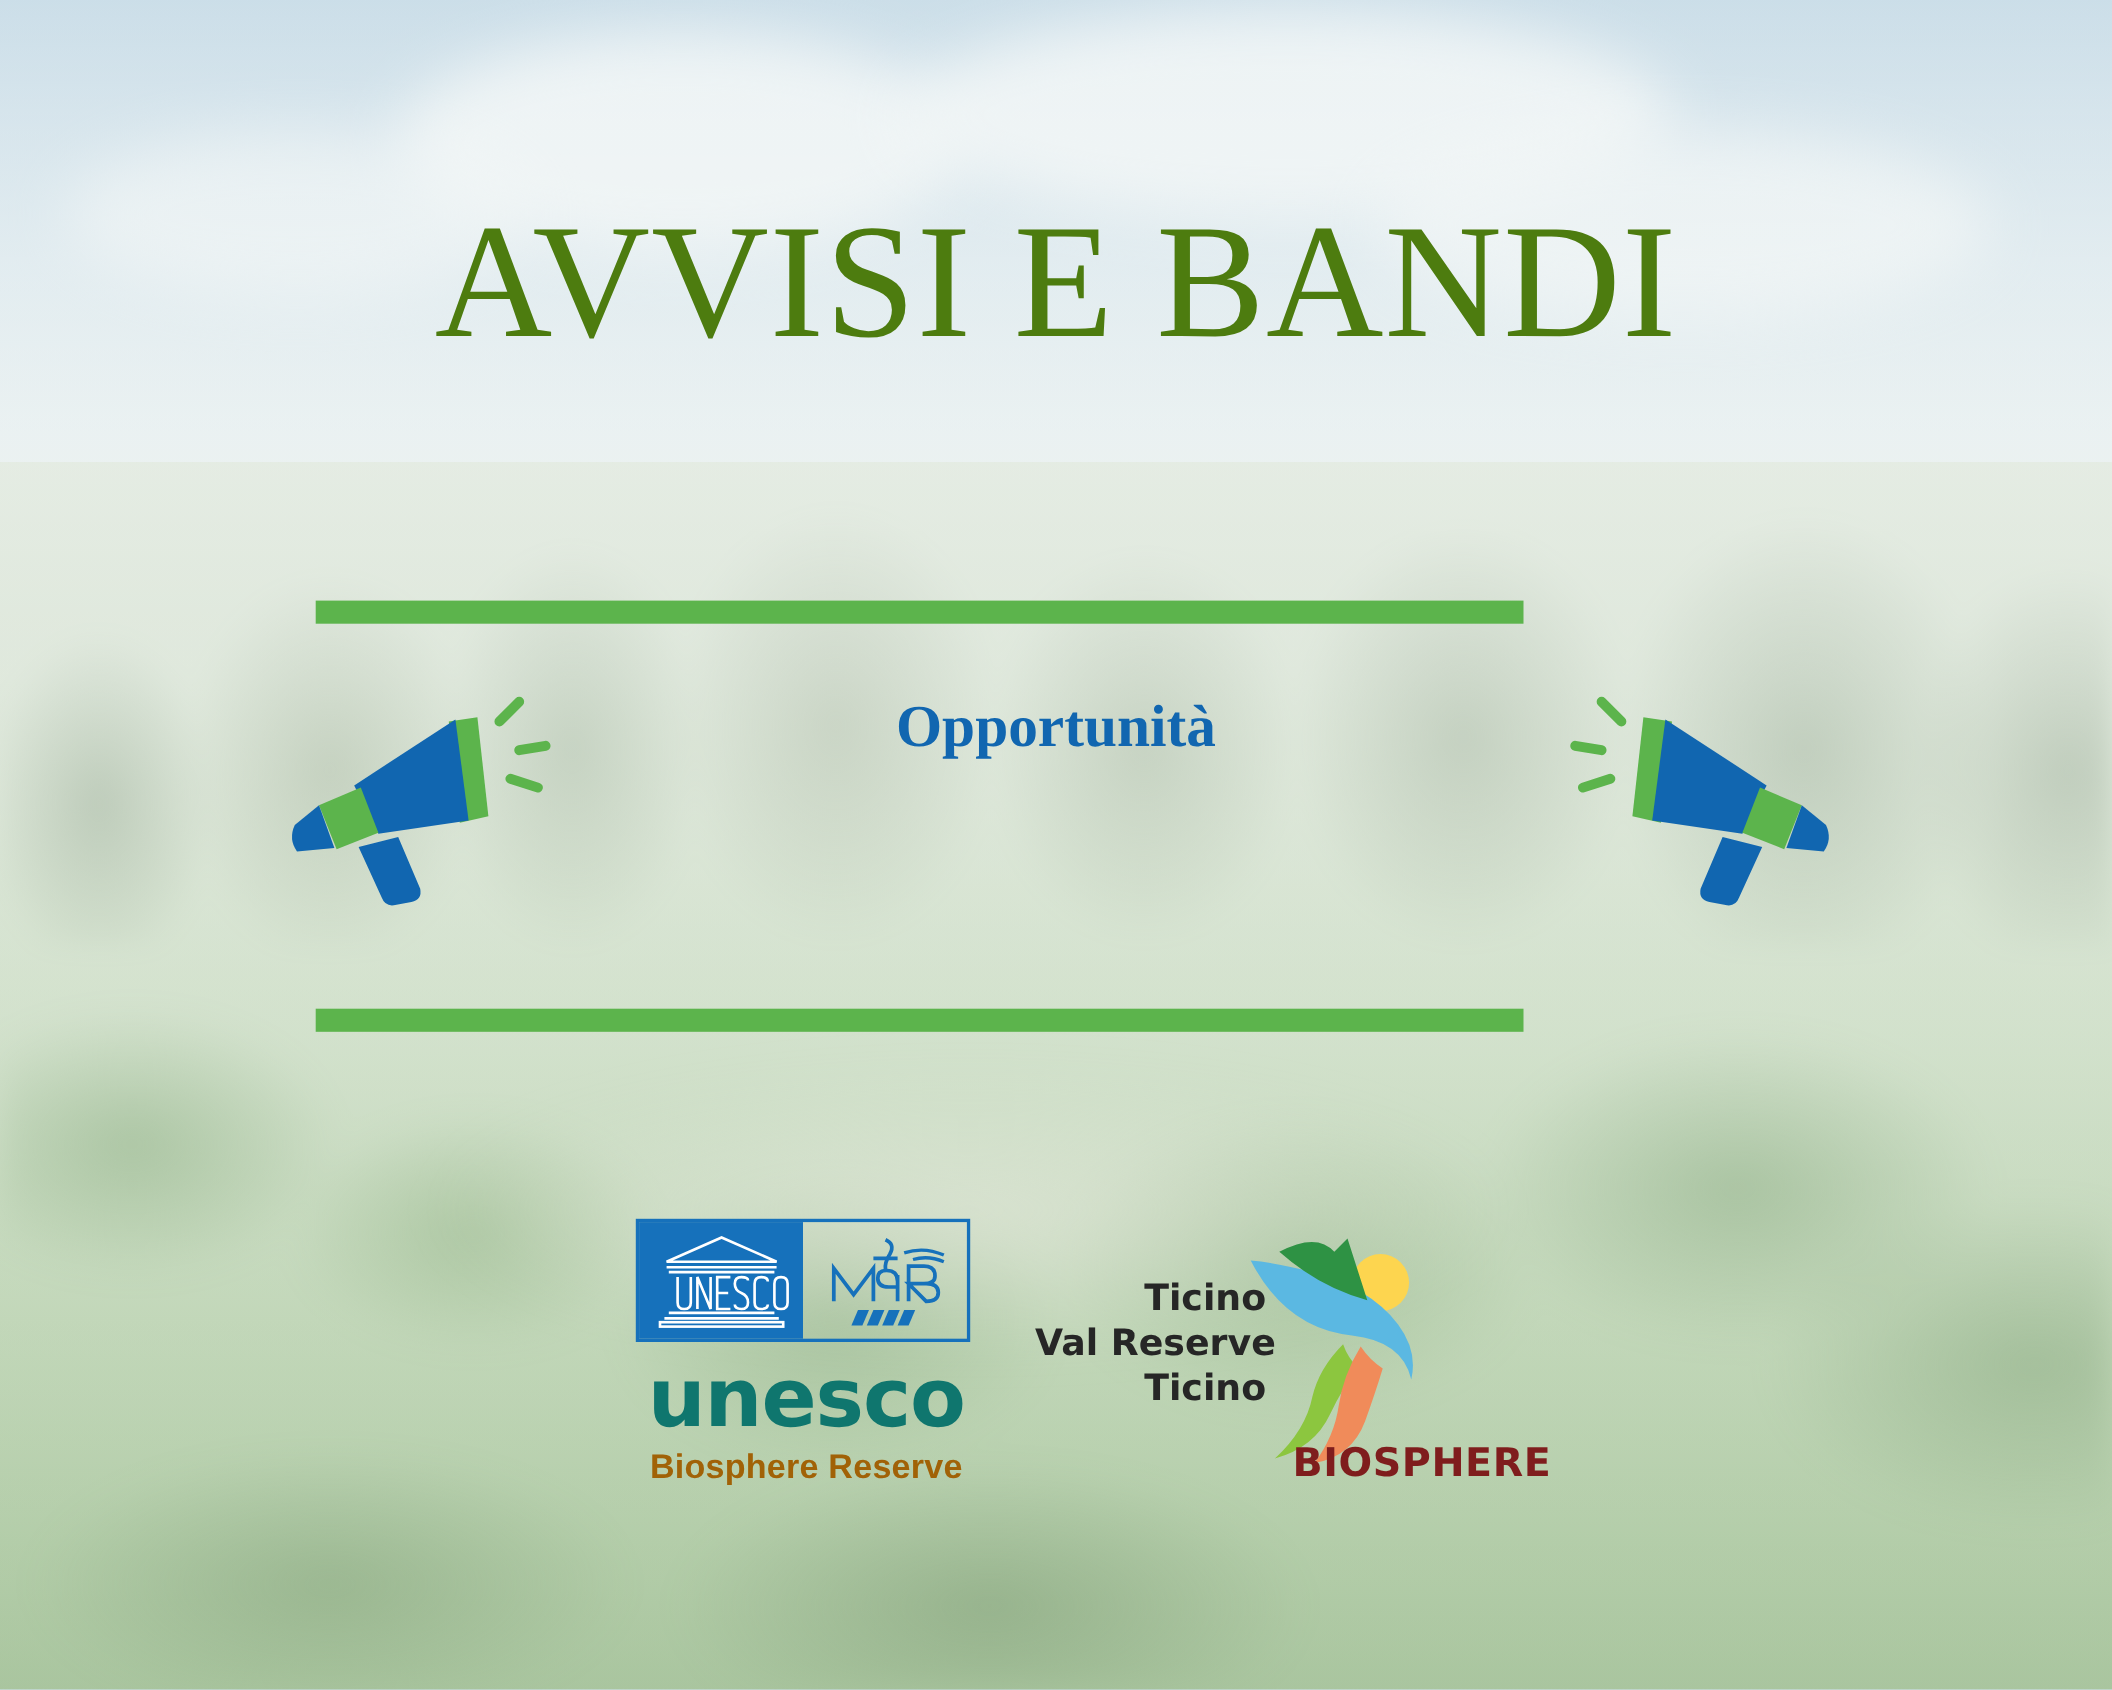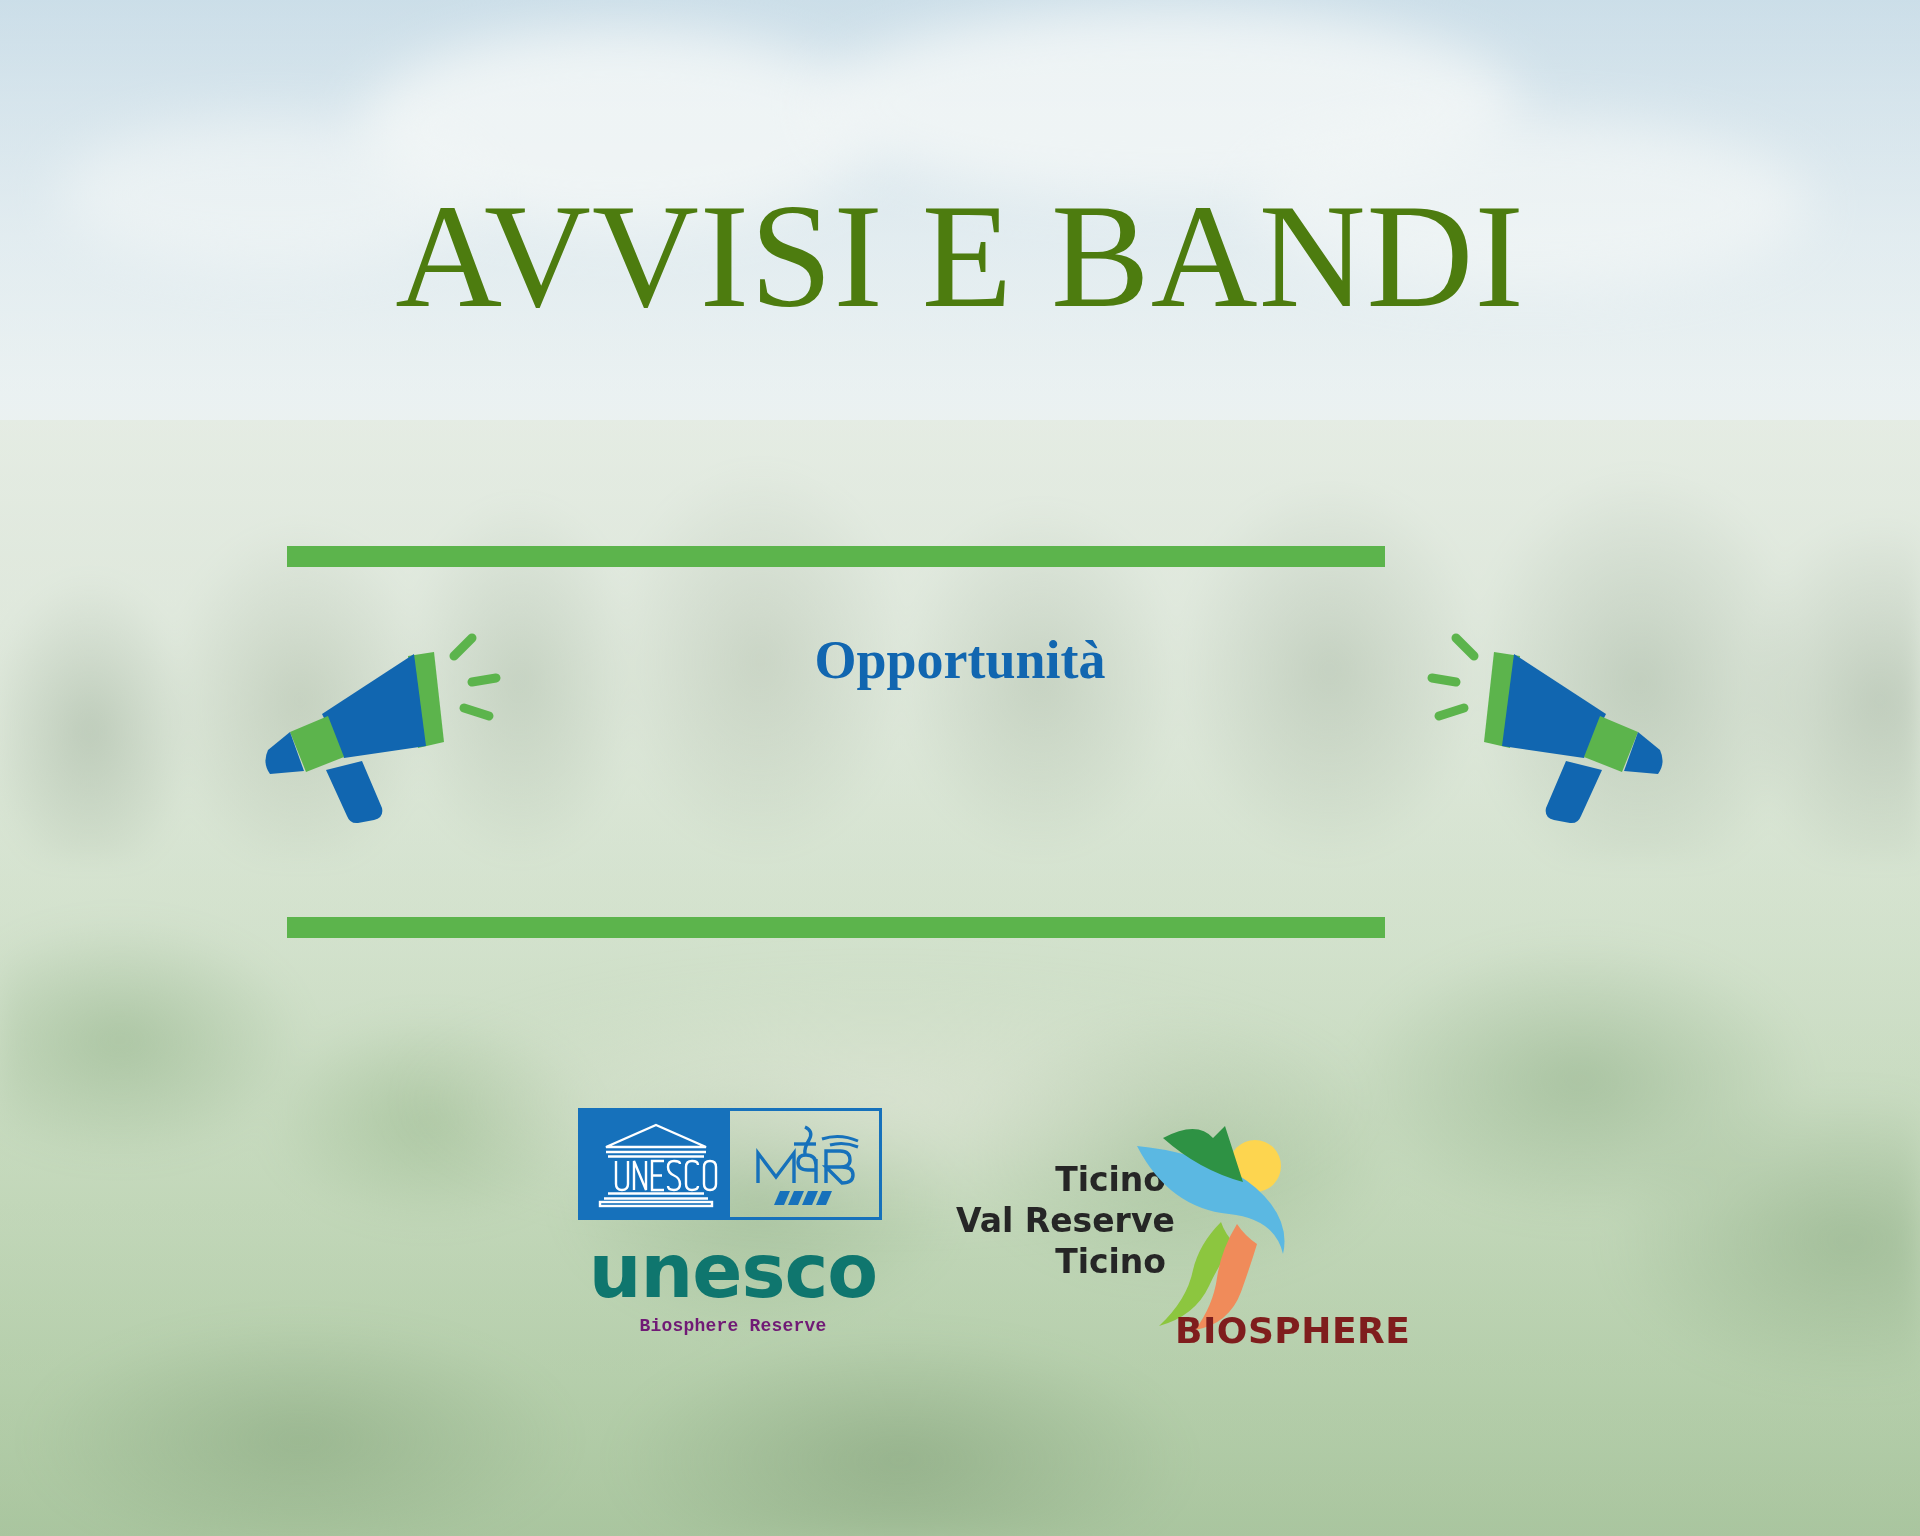--- a/index.html
+++ b/index.html
@@ -121,32 +121,32 @@
     font-family:"DejaVu Sans", sans-serif;
     font-weight:700;
     font-size:74px;
     letter-spacing:-1px;
     color:#0f766e;
     text-align:center;
     line-height:1;
   }
   .unesco-sub{
     margin-top:8px;
-    font-family:Liberation Mono, monospace;
-    font-weight:700;
-    font-size:18px;
-    color:#701a75;
+    font-family:Liberation Sans, sans-serif;
+    font-weight:700;
+    font-size:31px;
+    color:#a16207;
     text-align:center;
     letter-spacing:.2px;
   }
 
   
   .ticino{position:absolute;left:940px;top:16px;width:420px;height:230px;}
   .ticino-text{
-    position:absolute;left:16px;top:36px;width:210px;
+    position:absolute;left:1px;top:36px;width:210px;
     text-align:right;
     font-family:"DejaVu Sans", sans-serif;
     font-weight:700;
     font-size:33px;
     line-height:1.24;
     color:#262626;
     white-space:nowrap;
   }
   .ticino-emblem{position:absolute;left:185px;top:-20px;width:185px;height:230px;}
   .biosphere-word{

